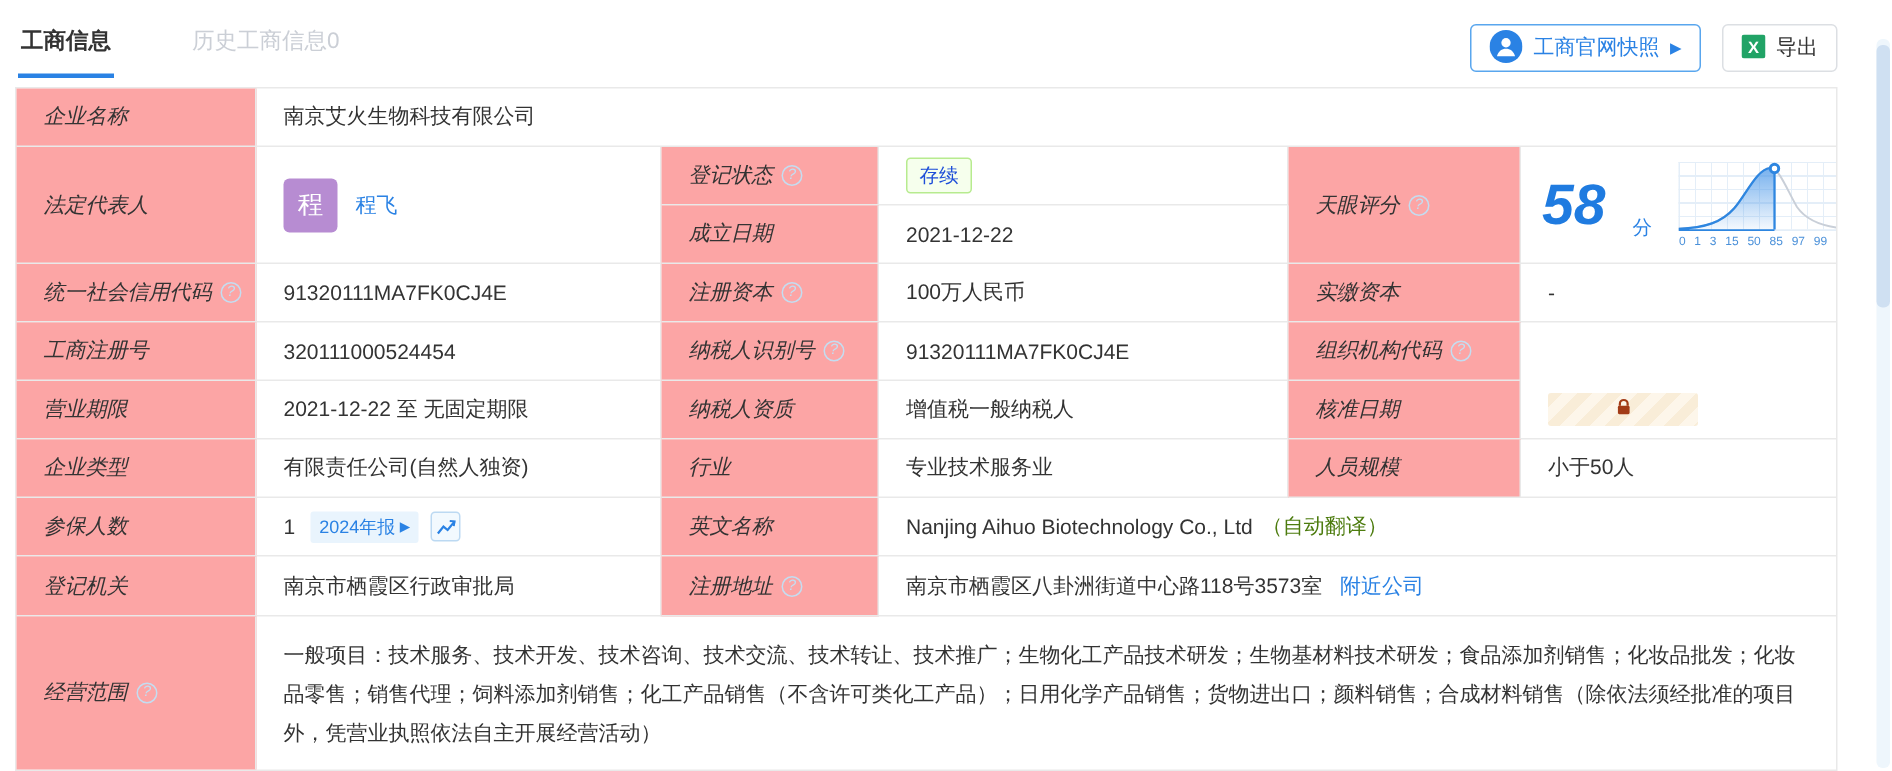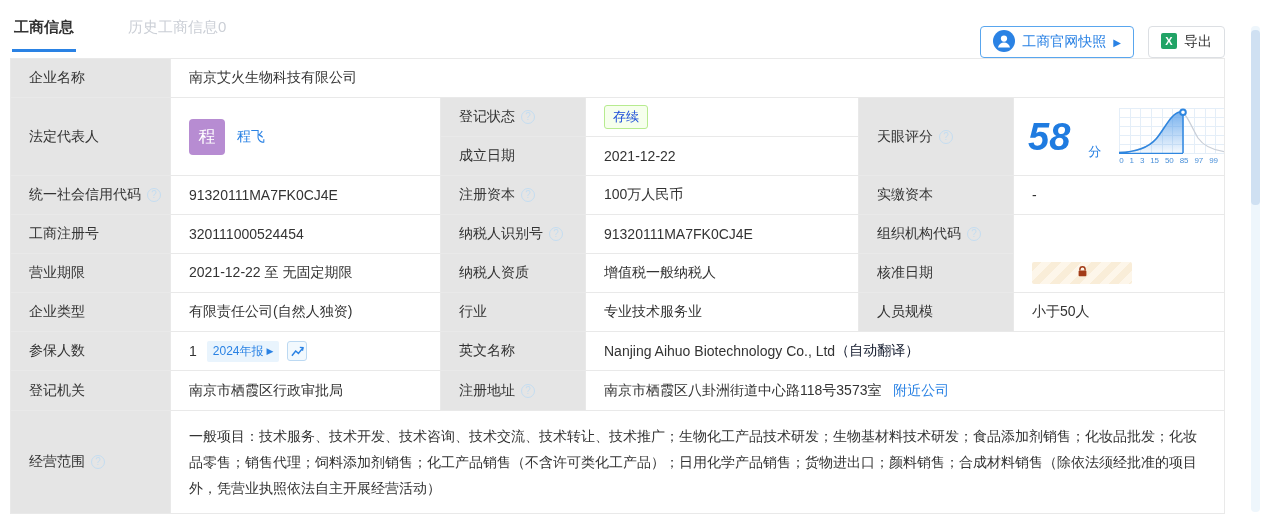--- a/index.html
+++ b/index.html
@@ -9,43 +9,43 @@
     background:#fff; color:#333;
     font-family:"Liberation Sans", sans-serif; font-size:14px;
   }
   
   .topbar { display:flex; justify-content:space-between; align-items:flex-start;
             padding:14px 36px 0 12px; height:58px; }
   .tabs { display:flex; gap:50px; }
   .tab { font-size:15px; padding:4px 2px 12px 2px; cursor:pointer; }
   .tab.active { color:#333; font-weight:bold; border-bottom:3px solid #2a82e4; }
   .tab.inactive { color:#cbcfd6; }
-  .btns { display:flex; gap:14px; align-items:center; margin-top:12px; }
+  .btns { display:flex; gap:14px; align-items:center; margin-top:2px; }
   .btn { display:flex; align-items:center; gap:7px; height:32px; padding:0 12px;
          background:#fff; border-radius:4px; font-size:14px; cursor:pointer; }
   .btn-snap { border:1px solid #59a6ee; color:#2a82e4; }
   .btn-snap .arr { font-size:10px; color:#2a82e4; }
   .btn-export { border:1px solid #dcdfe3; color:#333; }
   
   .tbl { margin:0 10px; width:1215px; border:1px solid #e9e9e9;
          display:grid;
          grid-template-columns:160px 270px 145px 273px 155px 1fr;
          grid-template-rows:39px 39px 39px 39px 39px 39px 39px 39px 40px auto; }
   .c { display:flex; align-items:center; padding:0 18px;
        border-right:1px solid #e9e9e9; border-bottom:1px solid #e9e9e9;
        overflow:hidden; white-space:nowrap; }
-  .lab { background:#e5e5e5; }
+  .lab { background:#fca5a5;font-style:italic; }
   .cr { border-right:none; }
   .rb { border-bottom:none; }
   .help { display:inline-block; width:14px; height:14px; margin-left:6px;
           border:1px solid #c4ddf1; border-radius:50%; color:#c4ddf1;
           font-size:10px; line-height:12px; text-align:center; cursor:pointer; flex:none; }
   .help::after { content:"?"; }
   a.lnk { color:#2a82e4; text-decoration:none; cursor:pointer; }
-  .note { color:#0f172a; }
+  .note { color:#4d7c0f; margin-left:6px; }
   
   .avatar { width:36px; height:36px; border-radius:4px; background:#b78cd2;
             color:#fff; font-size:17px; display:flex; align-items:center;
             justify-content:center; margin-right:12px; cursor:pointer; flex:none; }
   
   .badge { color:#1d4ed8; background:#f6ffed; border:1px solid #b7eb8f;
            border-radius:3px; padding:2px 8px; font-size:13px;font-family:Liberation Serif, serif; }
   
   .score-cell { gap:18px; padding:0 10px 0 14px; }
   .score-num { font-size:38px; font-weight:bold; font-style:italic; color:#1f7be0; line-height:1; }

